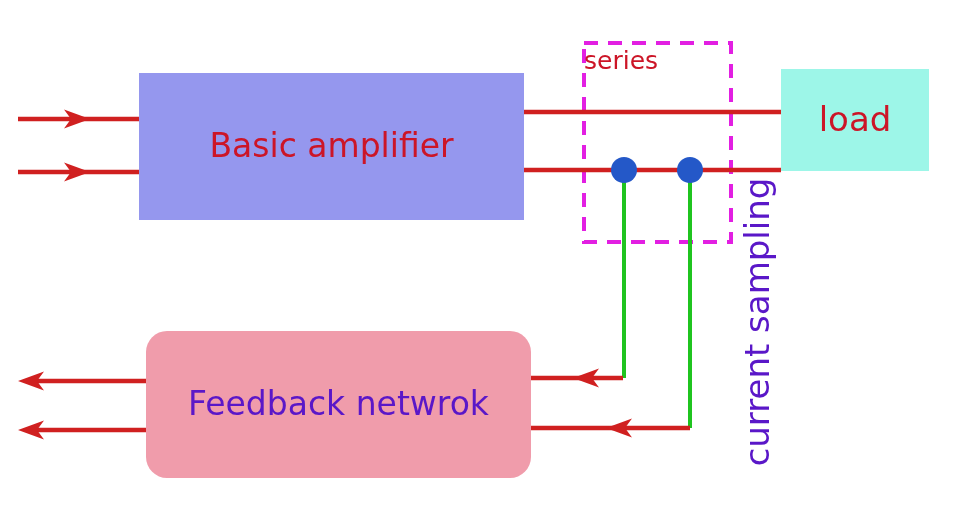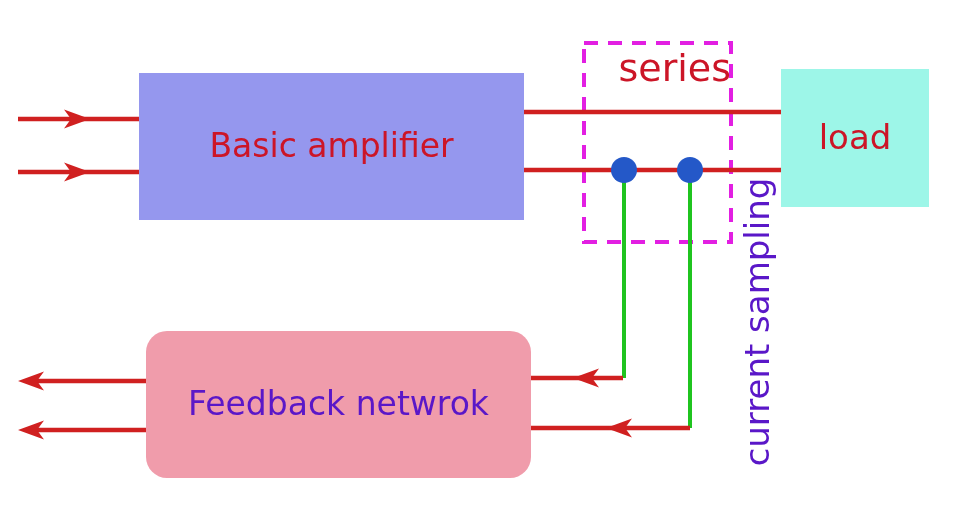--- a/index.html
+++ b/index.html
@@ -16,33 +16,33 @@
     display:flex;align-items:center;justify-content:center;
     font-size:33px;
     line-height:1.1;
     user-select:none;
   }
   #amp-box{
     left:139px;top:73px;width:385px;height:147px;
     background:#9597ee;color:#cc1527;
   }
   #load-box{
-    left:781px;top:69px;width:148px;height:138px;
+    left:781px;top:69px;width:148px;height:102px;
     background:#9df6e8;color:#cc1527;
     font-size:34px;
   }
   #fb-box{
     left:146px;top:331px;width:385px;height:147px;
     background:#f09cab;color:#5a17c8;border-radius:21px;
   }
   #series-label{
     position:absolute;
     left:584px;top:46px;width:147px;
-    text-align:right;
-    font-size:38px;
+    text-align:left;
+    font-size:25px;
     color:#cc1527;
   }
   #current-sampling-label{
     position:absolute;
     left:757px;top:322px;
     transform:translate(-50%,-50%) rotate(-90deg);
     white-space:nowrap;
     font-size:34px;
     color:#5a17c8;
   }

